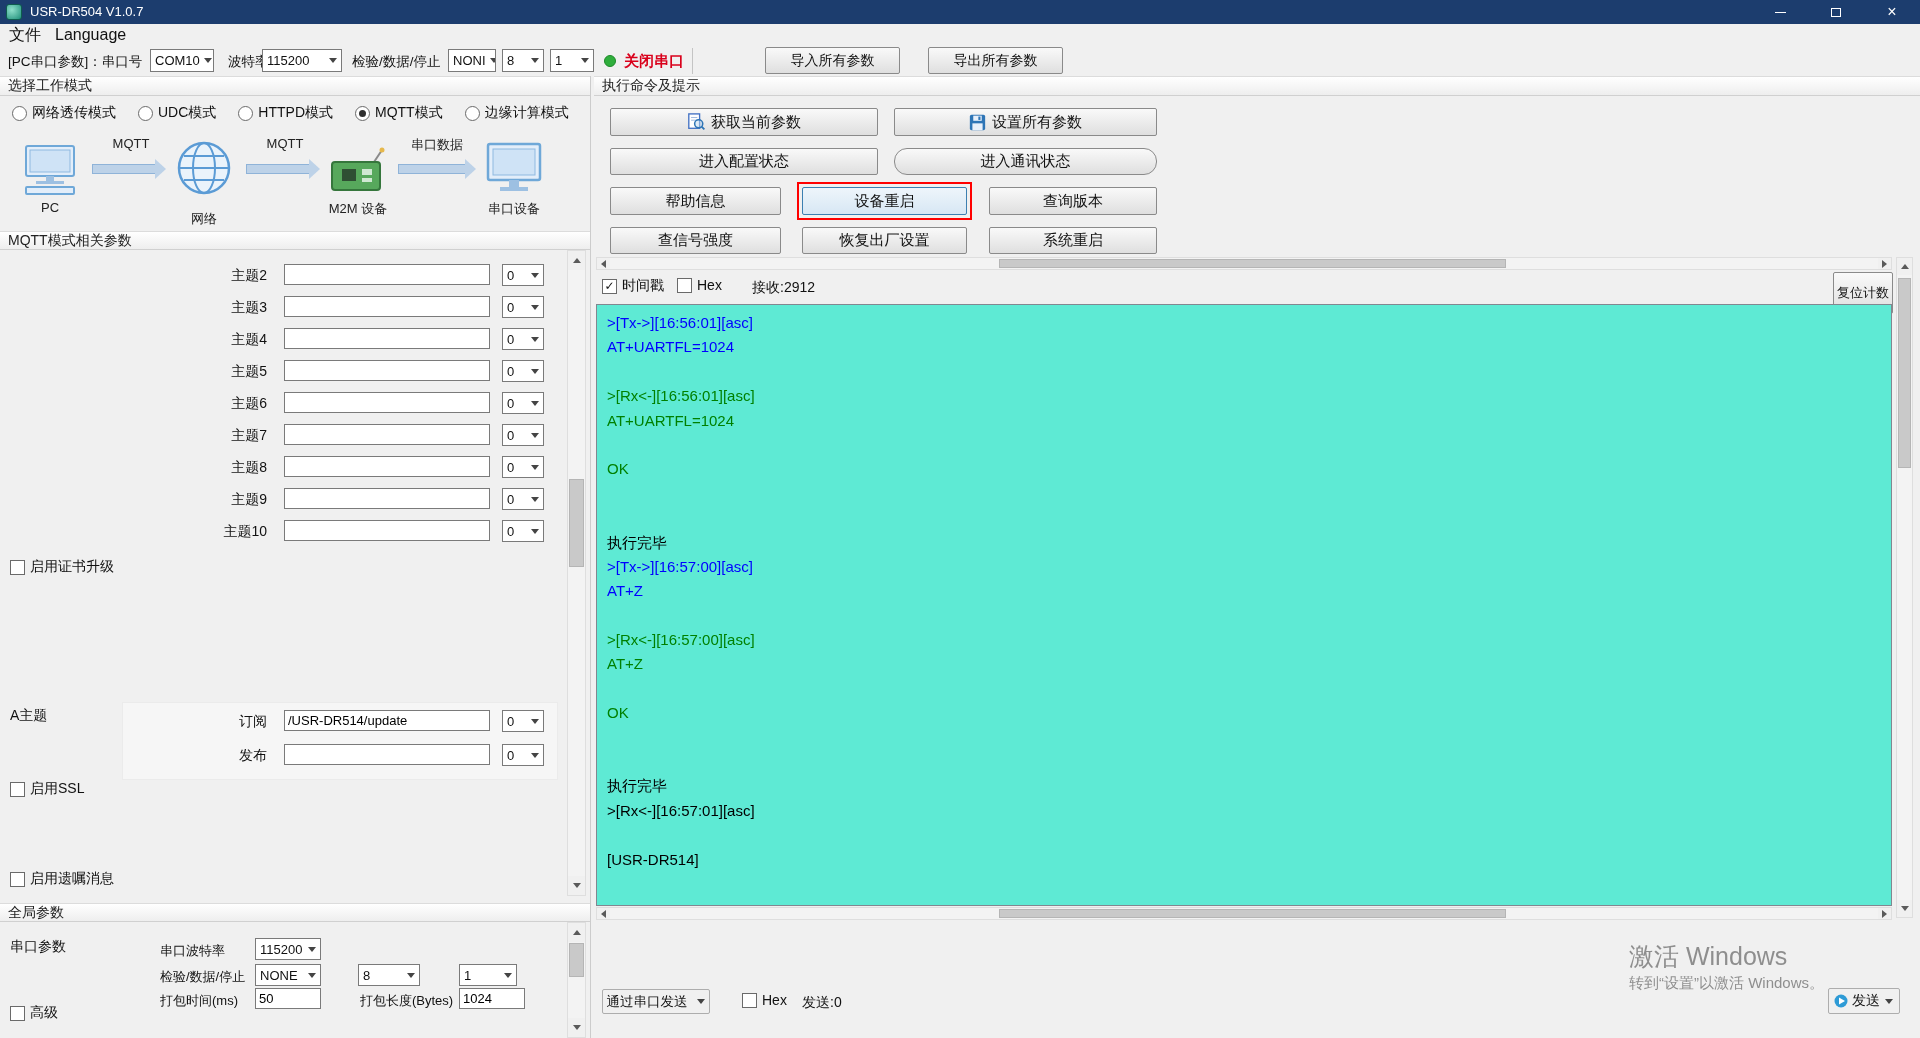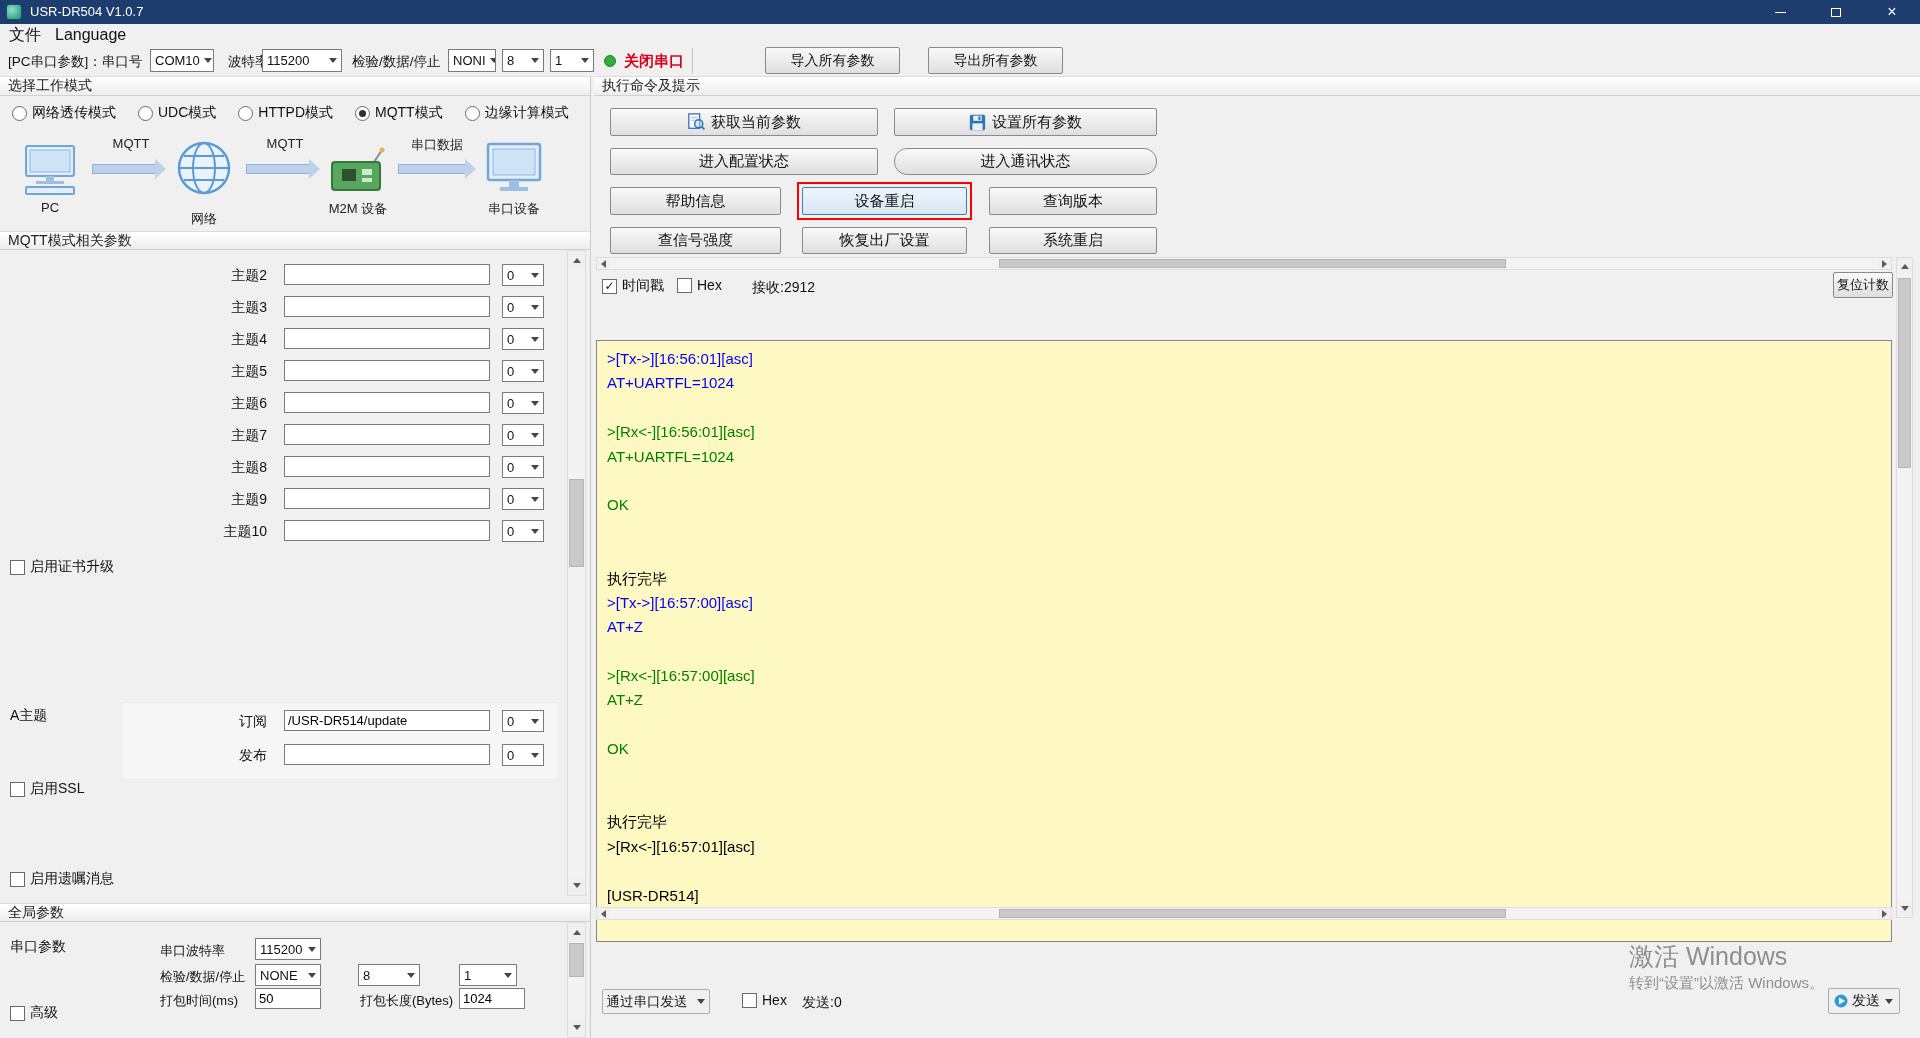--- a/index.html
+++ b/index.html
@@ -48,21 +48,21 @@
   .sb-btn { position:absolute; background:#f0f0f0; display:flex; align-items:center; justify-content:center; }
   .tri-up::after { content:""; border-left:4px solid transparent; border-right:4px solid transparent; border-bottom:5px solid #5a5a5a; }
   .tri-down::after { content:""; border-left:4px solid transparent; border-right:4px solid transparent; border-top:5px solid #5a5a5a; }
   .tri-left::after { content:""; border-top:4px solid transparent; border-bottom:4px solid transparent; border-right:5px solid #5a5a5a; }
   .tri-right::after { content:""; border-top:4px solid transparent; border-bottom:4px solid transparent; border-left:5px solid #5a5a5a; }
   .sb-thumb { position:absolute; background:#c9c9c9; border:1px solid #b5b5b5; }
   .topic-row { position:relative; height:32px; }
   .topic-row .t-label { position:absolute; left:0; top:3px; width:267px; text-align:right; font-size:14px;padding-left:33px; }
   .topic-row .t-input { left:284px; top:0; width:206px; height:21px; }
   .topic-row .t-combo { left:502px; top:0; width:42px; height:22px; }
-  .log-box { position:absolute; background:#fef9c3; border:1px solid #828790; padding:6px 10px; overflow:hidden;margin-top:36px; }
+  .log-box { position:absolute; background:#5eead4; border:1px solid #828790; padding:6px 10px; overflow:hidden; }
   .log-line { height:24.4px; line-height:24.4px; font-size:15px; white-space:pre; }
   .titlebtn { position:absolute; top:0; width:56px; height:24px; display:flex; align-items:center; justify-content:center; }
   .menu-item { padding:2px 7px; font-size:16px; }
   .lbl { position:absolute; white-space:nowrap; }
   .watermark { color:rgba(110,110,110,0.75); }
 </style>
 </head>
 <body>
 
 <div class="abs" style="left:0;top:0;width:1920px;height:24px;background:#1c3d6e;">
@@ -414,21 +414,21 @@
 
 <div class="check-item" style="left:602px;top:277px;">
   <span class="checkbox checked"></span>
   <span>时间戳</span>
 </div>
 <div class="check-item" style="left:677px;top:277px;">
   <span class="checkbox"></span>
   <span>Hex</span>
 </div>
 <span class="lbl" style="left:720px;top:279px;margin-left:32px;">接收:2912</span>
-<div class="btn small" style="left:1833px;top:272px;width:60px;height:26px;">
+<div class="btn small" style="left:1833px;top:272px;width:60px;height:42px;">
   <span>复位计数</span>
 </div>
 
 <div class="log-box" style="left:596px;top:304px;width:1296px;height:602px;">
 
 <div class="log-line" style="color: rgb(0, 0, 255);"><span>&gt;[Tx-&gt;][16:56:01][asc]</span></div>
     <div class="log-line" style="color: rgb(0, 0, 255);"><span>AT+UARTFL=1024</span></div>
     <div class="log-line" style="color: rgb(0, 0, 0);"><span></span></div>
     <div class="log-line" style="color: rgb(0, 128, 0);"><span>&gt;[Rx&lt;-][16:56:01][asc]</span></div>
     <div class="log-line" style="color: rgb(0, 128, 0);"><span>AT+UARTFL=1024</span></div>

